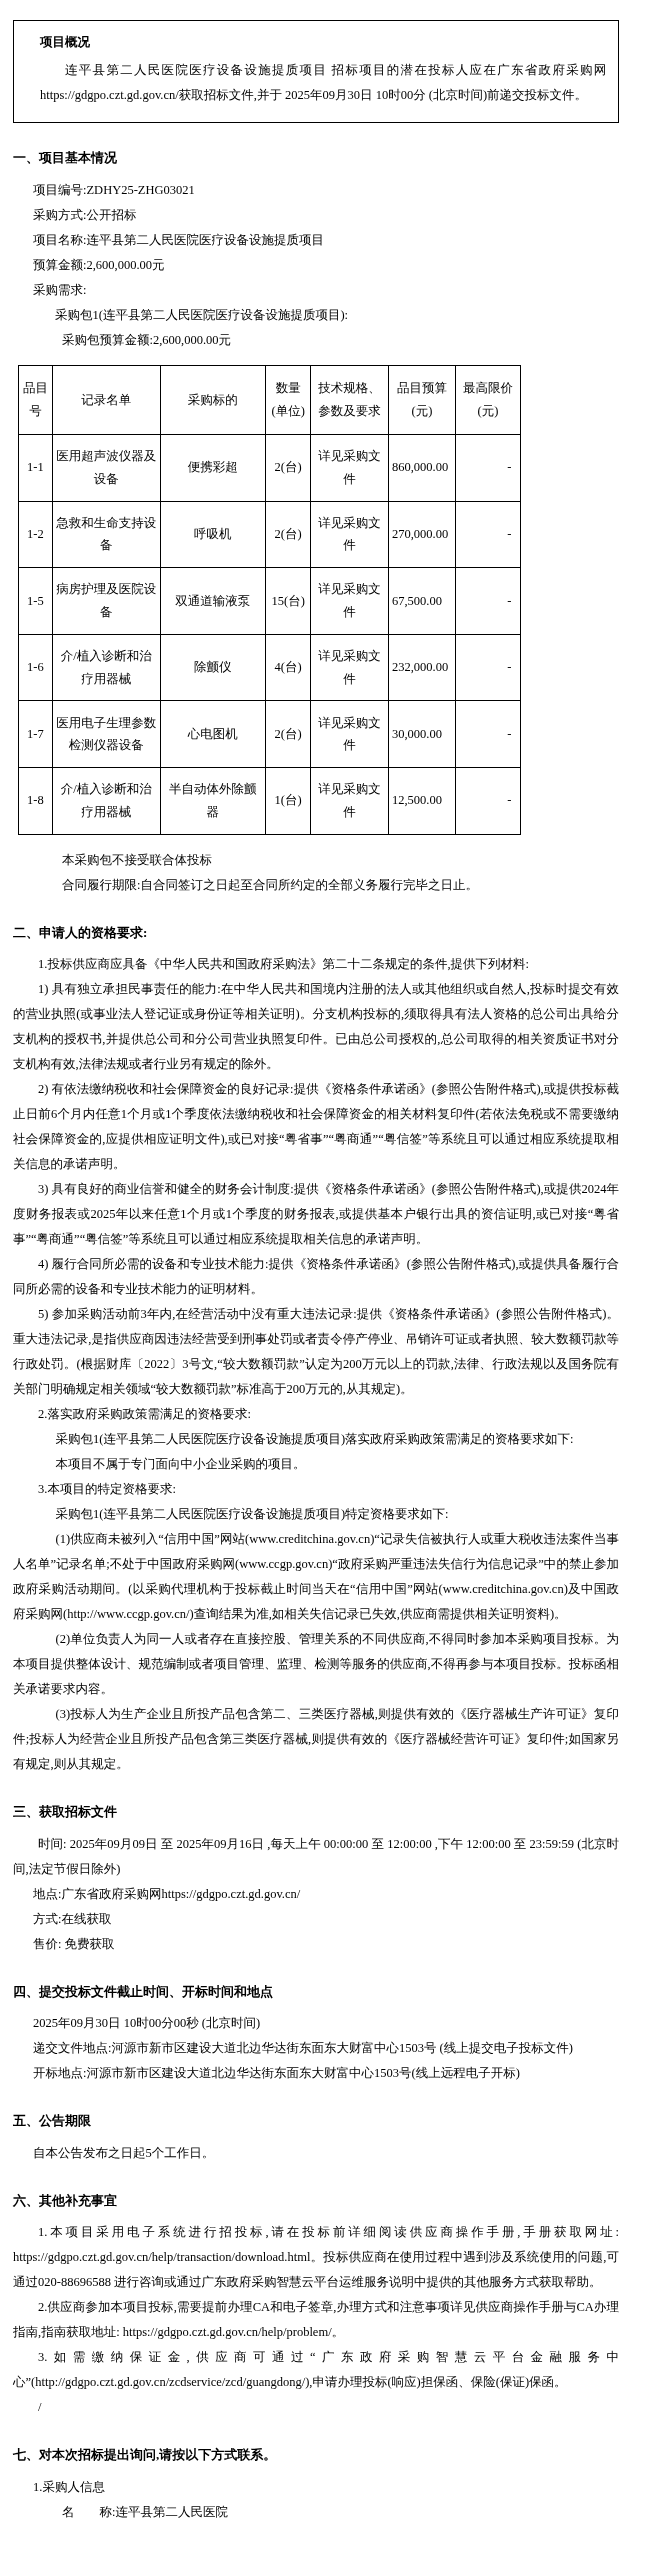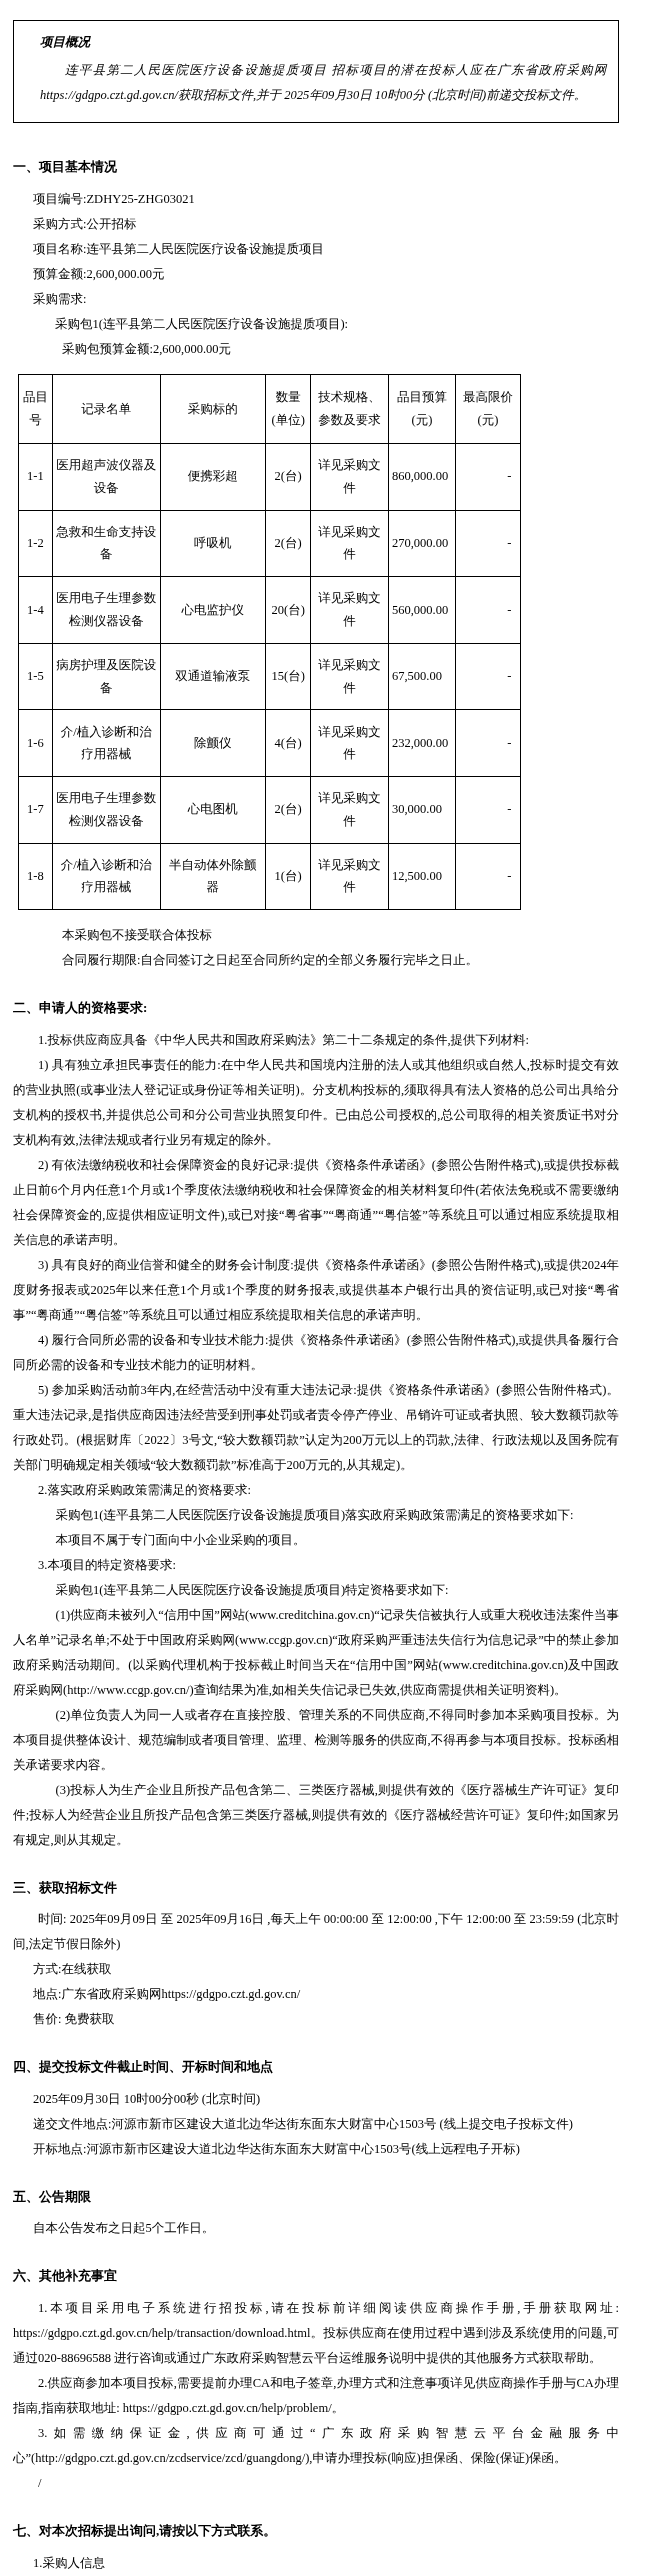--- a/index.html
+++ b/index.html
@@ -1,18 +1,18 @@
 <!DOCTYPE html>
 <html style="font-size:11.7px"><head>
 <meta charset="utf-8">
 <style>
   html,body{margin:0;padding:0;background:#ffffff;}
   body{width:645px;font-family:"Liberation Serif","DejaVu Serif",serif;color:#000;}
   .doc{padding:20px 26px 0 13px;font-size:12.5px;line-height:2.0;}
-  .overview-box{border:1.5px solid #000;padding:8.8px 11.7px 14.6px 26px;margin-bottom:34px;font-style:italic;}
+  .overview-box{border:1.5px solid #000;padding:8.8px 11.7px 14.6px 26px;margin-bottom:25px;}
   .overview-title{font-weight:bold;font-size:12.5px;}
   .overview-body{margin:2.9px 0 0 0;text-indent:2em;text-align:justify;}
   .sec-heading{font-weight:bold;font-size:13px;margin:25px 0 8.8px 0;line-height:1.6;}
   .p{margin:0;text-align:justify;}
   .ind1{padding-left:20px;}
   .ind2{padding-left:42px;}
   .ind3{padding-left:49px;}
   .fi2{text-indent:2em;}
   .fi35{text-indent:3.4em;}
   table{border-collapse:collapse;width:503px;margin:11.7px 0 13px 5.1px;text-align:center;font-size:12.5px;}
@@ -74,29 +74,20 @@
       <tr>
         <td>1-2</td>
         <td>急救和生命支持设备</td>
         <td>呼吸机</td>
         <td>2(台)</td>
         <td>详见采购文件</td>
         <td class="num">270,000.00</td>
         <td class="dash">-</td>
       </tr>
       <tr>
-        <td>1-4</td>
-        <td>医用电子生理参数检测仪器设备</td>
-        <td>心电监护仪</td>
-        <td>20(台)</td>
-        <td>详见采购文件</td>
-        <td class="num">560,000.00</td>
-        <td class="dash">-</td>
-      </tr>
-      <tr>
         <td>1-5</td>
         <td>病房护理及医院设备</td>
         <td>双通道输液泵</td>
         <td>15(台)</td>
         <td>详见采购文件</td>
         <td class="num">67,500.00</td>
         <td class="dash">-</td>
       </tr>
       <tr>
         <td>1-6</td>
@@ -142,22 +133,22 @@
   <p class="p fi35">采购包1(连平县第二人民医院医疗设备设施提质项目)落实政府采购政策需满足的资格要求如下:</p>
   <p class="p fi35">本项目不属于专门面向中小企业采购的项目。</p>
   <p class="p fi2">3.本项目的特定资格要求:</p>
   <p class="p fi35">采购包1(连平县第二人民医院医疗设备设施提质项目)特定资格要求如下:</p>
   <p class="p fi35">(1)供应商未被列入“信用中国”网站(www.creditchina.gov.cn)“记录失信被执行人或重大税收违法案件当事人名单”记录名单;不处于中国政府采购网(www.ccgp.gov.cn)“政府采购严重违法失信行为信息记录”中的禁止参加政府采购活动期间。(以采购代理机构于投标截止时间当天在“信用中国”网站(www.creditchina.gov.cn)及中国政府采购网(http://www.ccgp.gov.cn/)查询结果为准,如相关失信记录已失效,供应商需提供相关证明资料)。</p>
   <p class="p fi35">(2)单位负责人为同一人或者存在直接控股、管理关系的不同供应商,不得同时参加本采购项目投标。为本项目提供整体设计、规范编制或者项目管理、监理、检测等服务的供应商,不得再参与本项目投标。投标函相关承诺要求内容。</p>
   <p class="p fi35">(3)投标人为生产企业且所投产品包含第二、三类医疗器械,则提供有效的《医疗器械生产许可证》复印件;投标人为经营企业且所投产品包含第三类医疗器械,则提供有效的《医疗器械经营许可证》复印件;如国家另有规定,则从其规定。</p>
 
   <div class="sec-heading">三、获取招标文件</div>
   <p class="p fi2">时间: 2025年09月09日 至 2025年09月16日 ,每天上午 00:00:00 至 12:00:00 ,下午 12:00:00 至 23:59:59 (北京时间,法定节假日除外)</p>
+  <p class="p ind1">地点:广东省政府采购网https://gdgpo.czt.gd.gov.cn/</p>
   <p class="p ind1">方式:在线获取</p>
-  <p class="p ind1">地点:广东省政府采购网https://gdgpo.czt.gd.gov.cn/</p>
   <p class="p ind1">售价: 免费获取</p>
 
   <div class="sec-heading">四、提交投标文件截止时间、开标时间和地点</div>
   <p class="p ind1">2025年09月30日 10时00分00秒 (北京时间)</p>
   <p class="p ind1">递交文件地点:河源市新市区建设大道北边华达街东面东大财富中心1503号 (线上提交电子投标文件)</p>
   <p class="p ind1">开标地点:河源市新市区建设大道北边华达街东面东大财富中心1503号(线上远程电子开标)</p>
 
   <div class="sec-heading">五、公告期限</div>
   <p class="p ind1">自本公告发布之日起5个工作日。</p>
 

